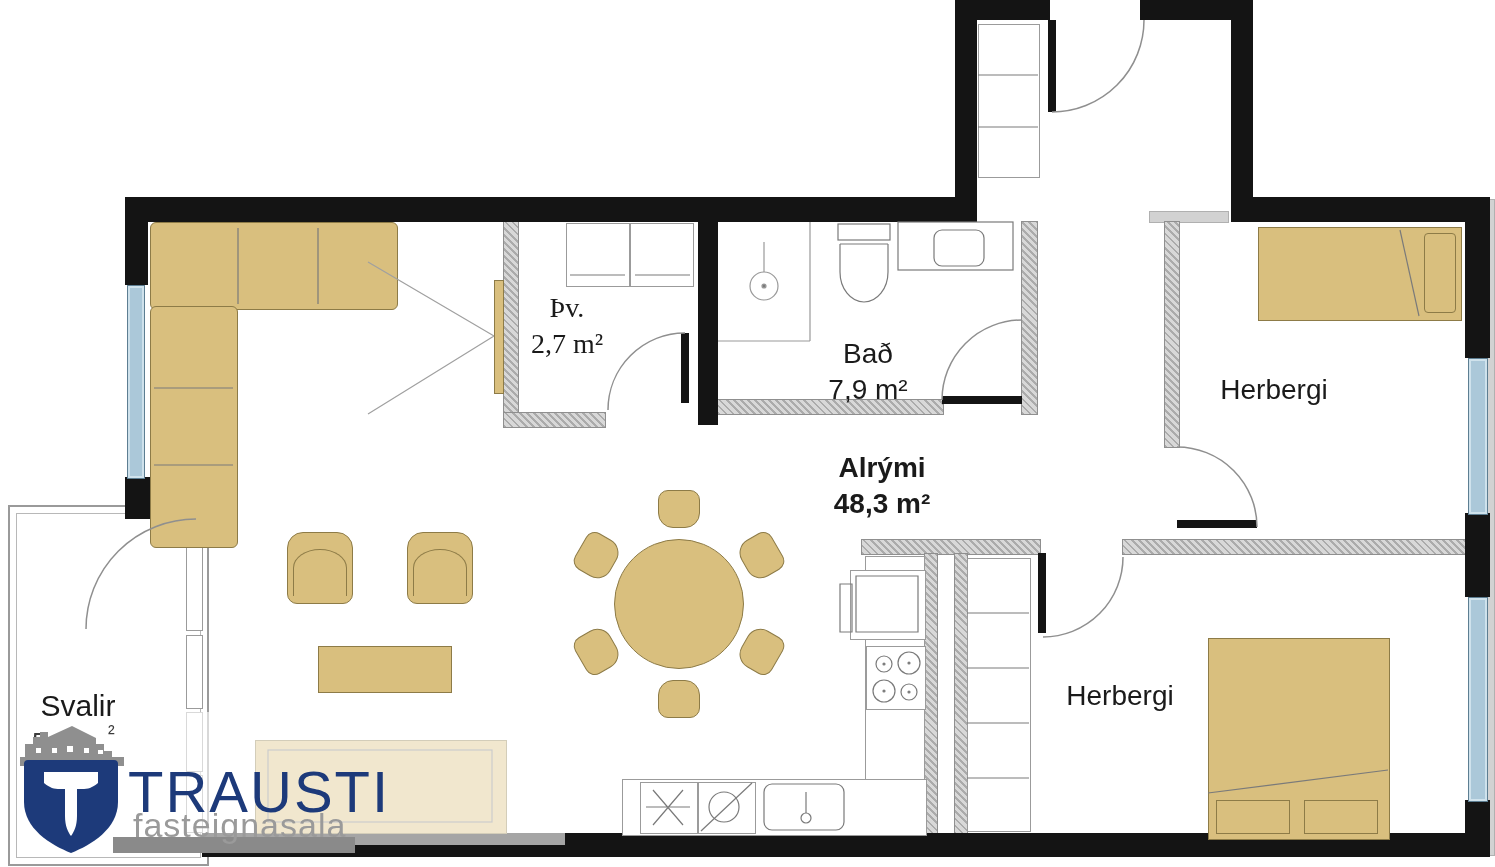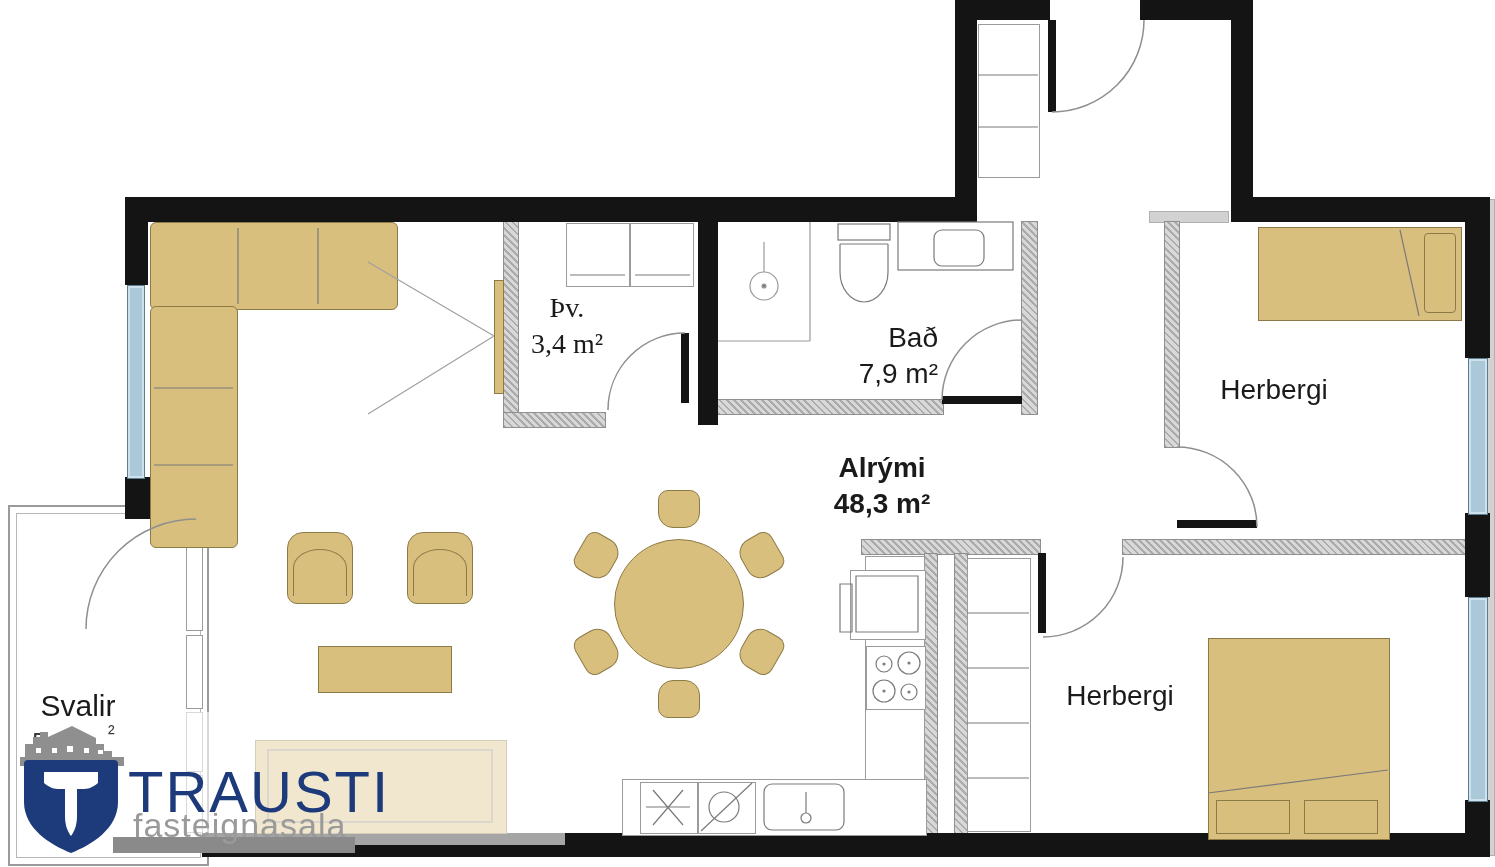--- a/index.html
+++ b/index.html
@@ -191,23 +191,23 @@
 
       <path d="M368,262 L494,336 M368,414 L494,336" stroke="#a0a0a0"></path>
     </g>
   </svg>
 
   <div class="backdrop"></div>
   <div class="graybar"></div>
 
   <div class="lbl" style="left:497px;top:290px;width:140px;font-family:Liberation Serif, serif;">
     <div>Þv.</div>
-    <div>3,4 m²</div>
-  </div>
-  <div class="lbl" style="left:798px;top:320px;width:140px;text-align:right;">
+    <div>2,7 m²</div>
+  </div>
+  <div class="lbl" style="left:798px;top:336px;width:140px;">
     <div>Bað</div>
     <div>7,9 m²</div>
   </div>
   <div class="lbl" style="left:802px;top:450px;width:160px;font-weight:bold;">
     <div>Alrými</div>
     <div>48,3 m²</div>
   </div>
   <div class="lbl" style="left:1194px;top:372px;width:160px;">
     <div>Herbergi</div>
   </div>

